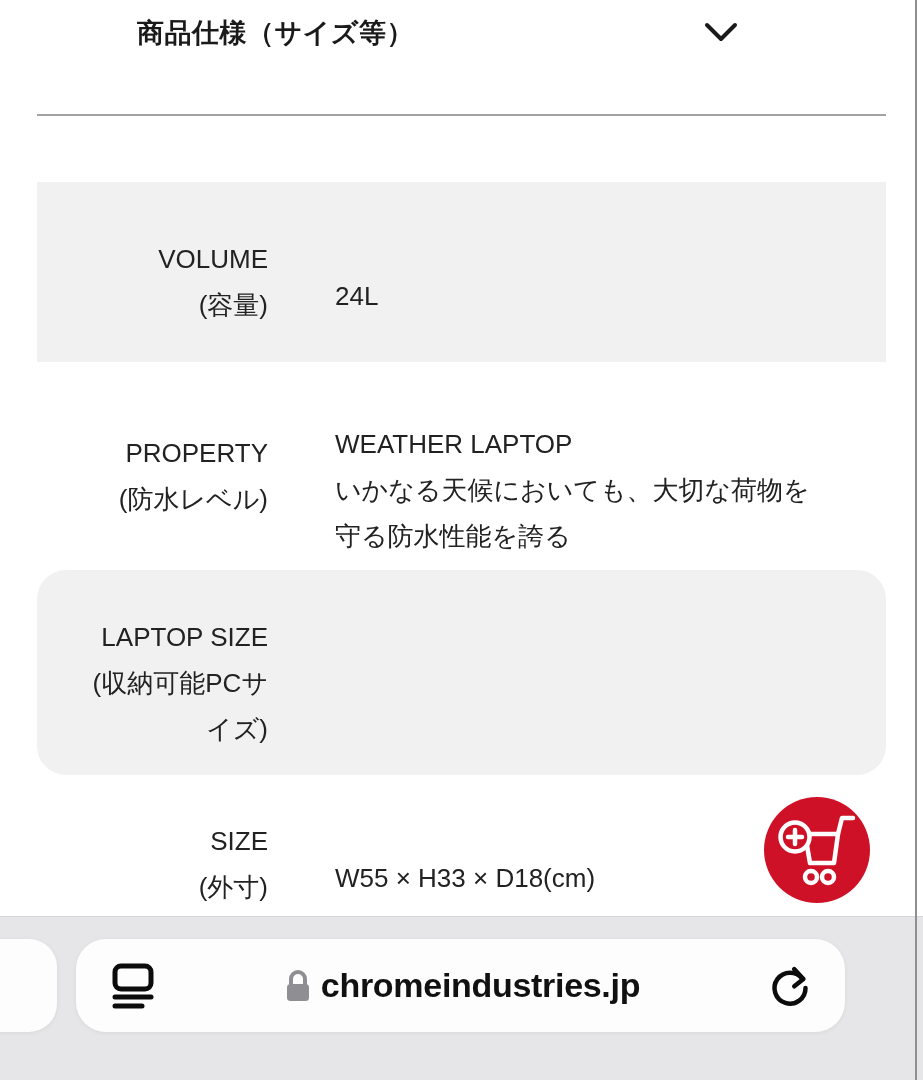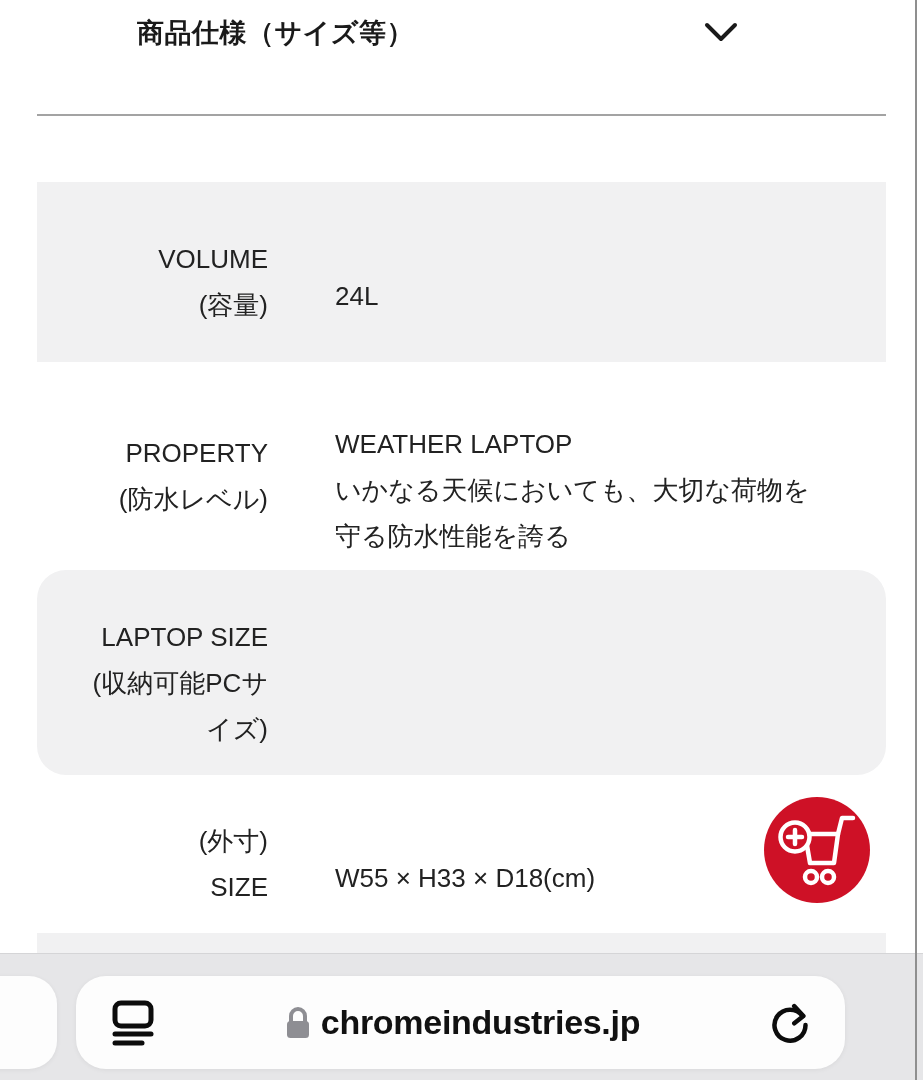--- a/index.html
+++ b/index.html
@@ -46,21 +46,21 @@
   .cart-button svg { display:block; width:106px; height:106px; }
 
   
   .edge-line {
     position:absolute; left:915px; top:0; width:2px; height:1080px;
     background:#8f8f8f; z-index:40;
   }
 
   
   .browser-chrome {
-    position:absolute; left:0; bottom:0; width:923px; height:127px;
+    position:absolute; left:0; bottom:0; width:923px; height:164px;
     background:#e6e6e8; border-top:1px solid rgba(0,0,0,0.07); z-index:30;
   }
   .tab-card-partial {
     position:absolute; left:-30px; top:22px; width:87px; height:93px;
     background:#fdfdfd; border-radius:28px; box-shadow:0 1px 5px rgba(0,0,0,0.06);
     border:none; cursor:pointer;
   }
   .address-card {
     position:absolute; left:76px; top:22px; width:769px; height:93px;
     background:#fdfdfd; border-radius:30px; box-shadow:0 1px 5px rgba(0,0,0,0.06);
@@ -105,22 +105,22 @@
       </div>
       <div class="spec-row shaded">
         <div class="spec-label">
           <div>LAPTOP SIZE</div>
           <div>(収納可能PCサ</div>
           <div>イズ)</div>
         </div>
       </div>
       <div class="spec-row">
         <div class="spec-label">
+          <div>SIZE</div>
           <div>(外寸)</div>
-          <div>SIZE</div>
         </div>
         <div class="spec-value">
           <div>W55 × H33 × D18(cm)</div>
         </div>
       </div>
       <div class="spec-row shaded">
         <div class="spec-label"></div>
         <div class="spec-value"></div>
       </div>
     </div>

